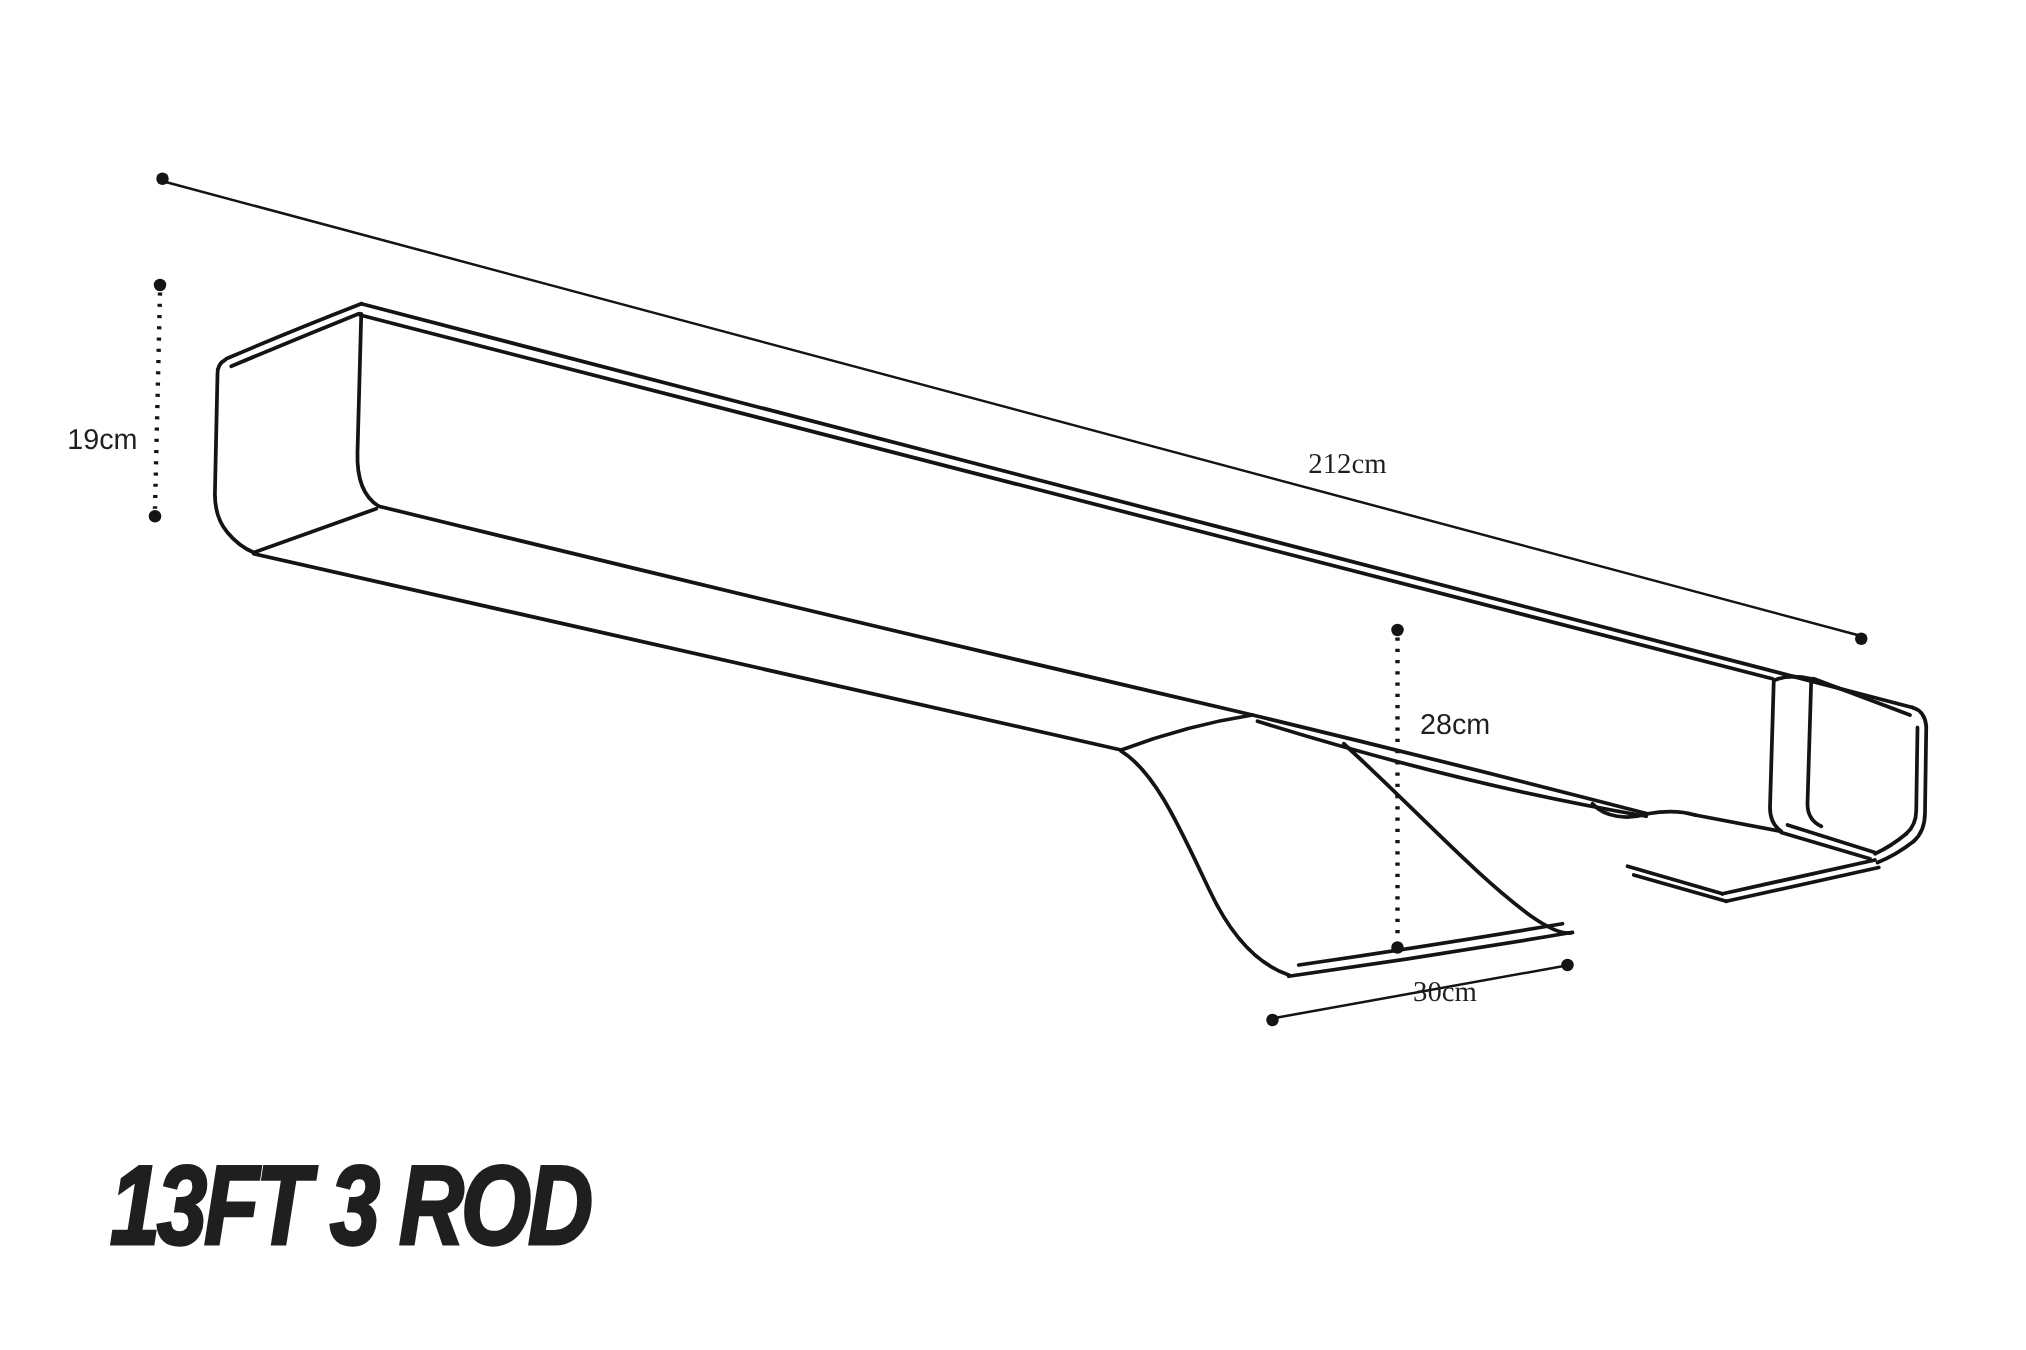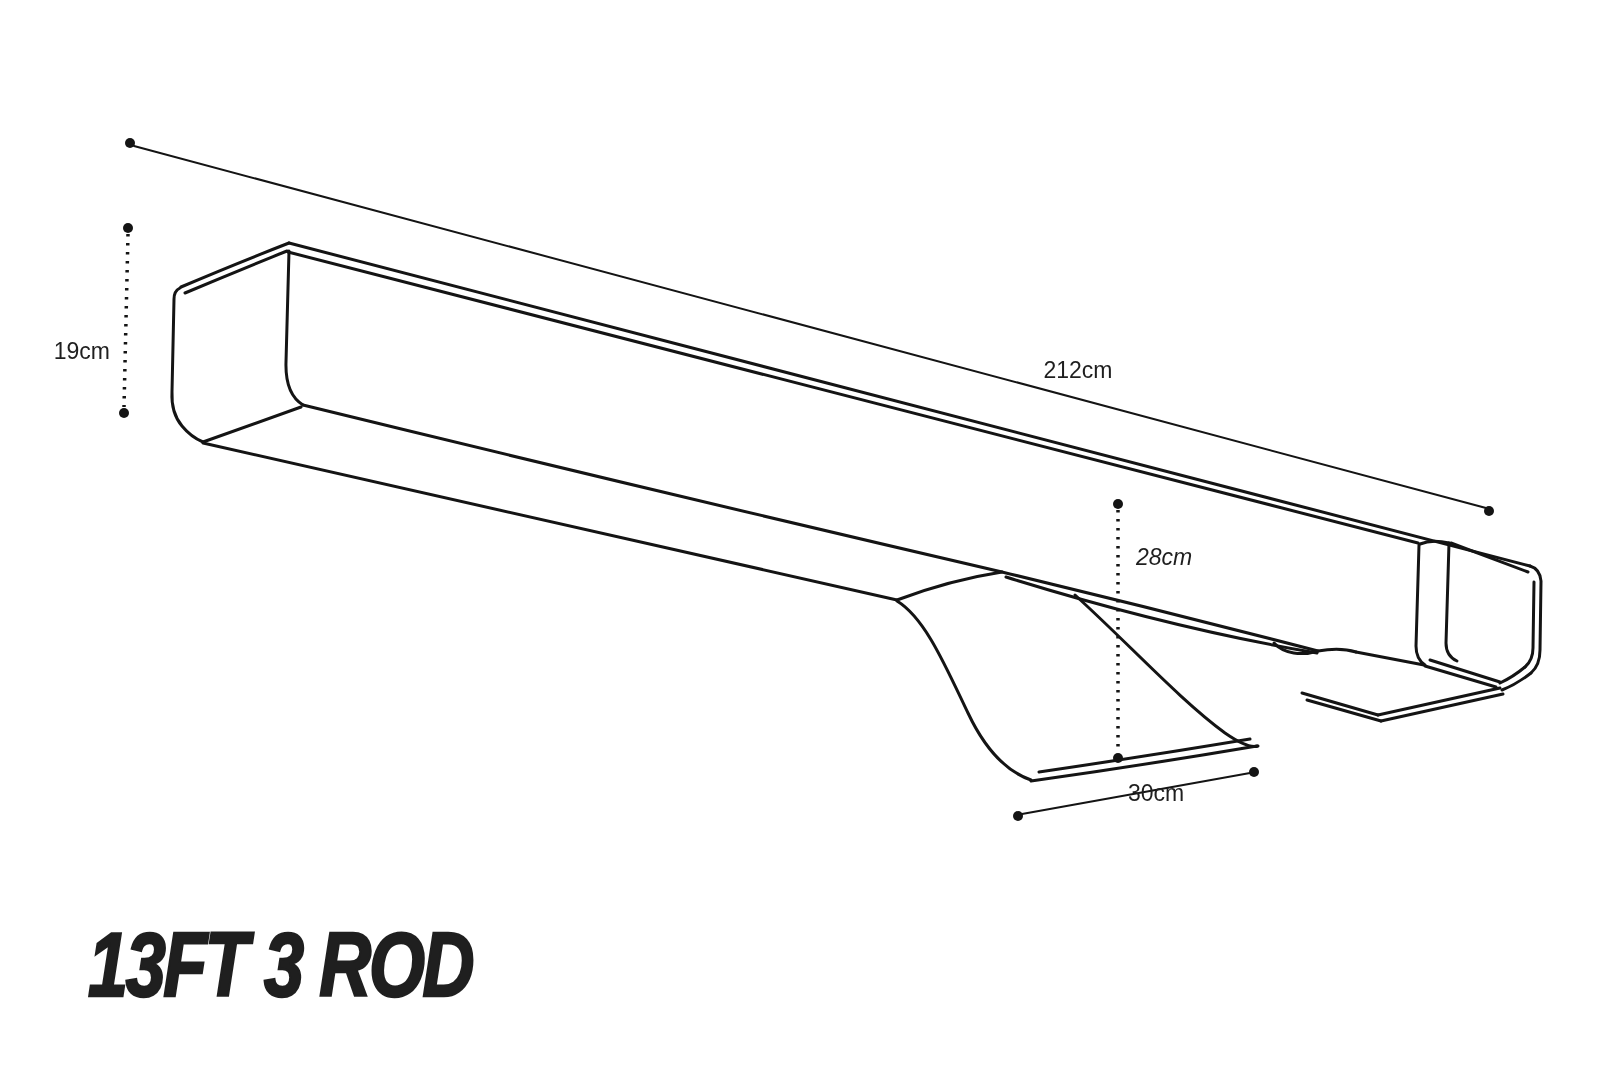--- a/index.html
+++ b/index.html
@@ -26,21 +26,21 @@
   #artwork .dim{stroke-width:2px;}
   #artwork .dotted{stroke-width:3.5px;stroke-dasharray:2.5 6.5;stroke-linecap:butt;}
   #artwork circle{fill:var(--line);stroke:none;}
   .lbl{
     position:absolute;
     font-size:23px;
     line-height:23px;
     color:var(--text);
     white-space:nowrap;
   }
-  .lbl.center{text-align:center;}
+  .lbl.center{text-align:center;font-family:Liberation Serif, serif;}
   .lbl.right{text-align:right;}
   #diagram-title{
     position:absolute;
     left:88px;top:920px;
     font-size:90px;
     line-height:90px;
     font-weight:bold;
     font-style:italic;
     letter-spacing:-3px;
     color:var(--text);
@@ -129,19 +129,19 @@
         <path class="draw" d="M1525,667 Q1513,677 1500,683"></path>
       </g>
 
     </g>
   </svg>
 
   <div class="lbl right" style="left:30px;top:303px;width:80px;margin-top:37px;">19cm</div>
 
   <div class="lbl center" style="left:1038px;top:359px;width:80px;">212cm</div>
 
-  <div class="lbl" style="left:1136px;top:546px;font-style:italic;">28cm</div>
+  <div class="lbl" style="left:1136px;top:568px;">28cm</div>
 
   <div class="lbl center" style="left:1116px;top:782px;width:80px;">30cm</div>
 
   <div id="diagram-title">13FT 3 ROD</div>
 
 </div>
 
 </body></html>

